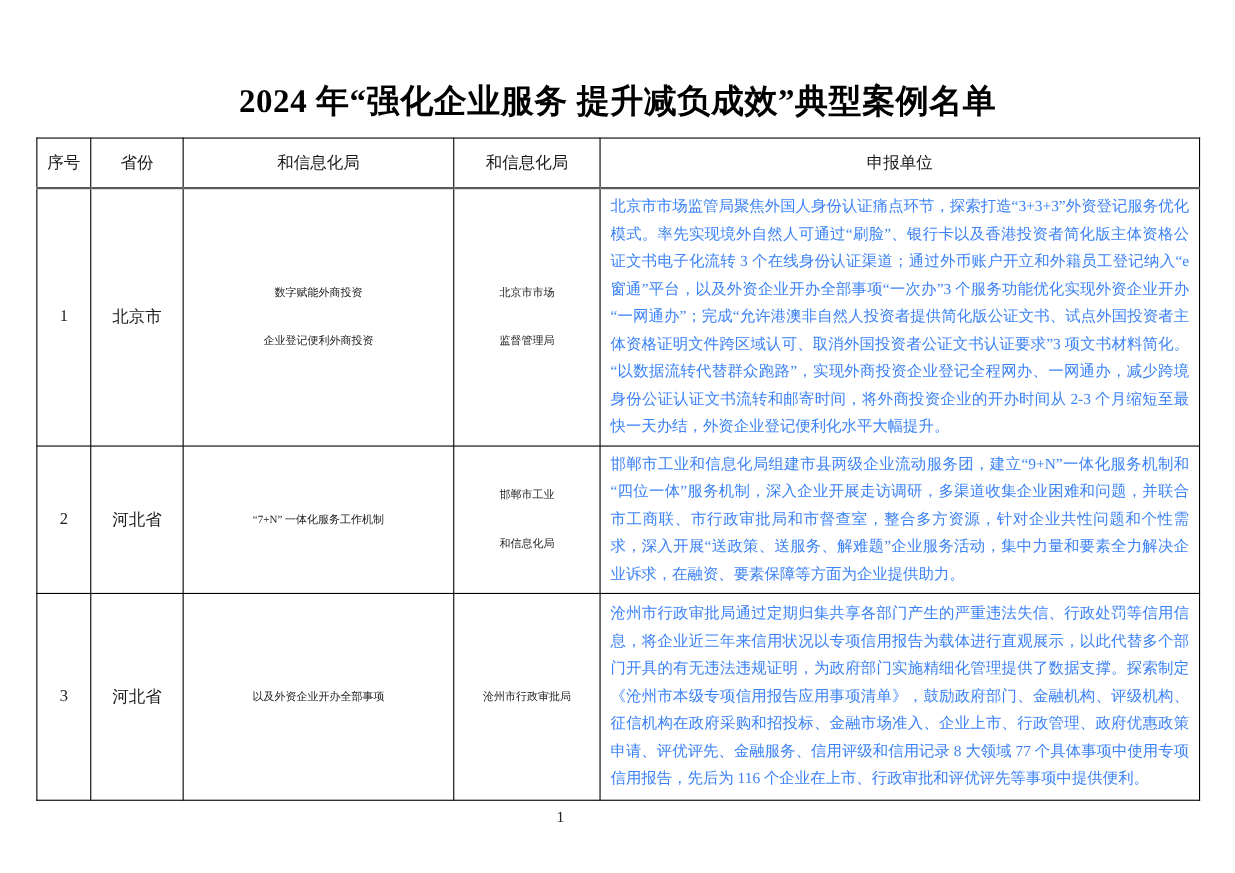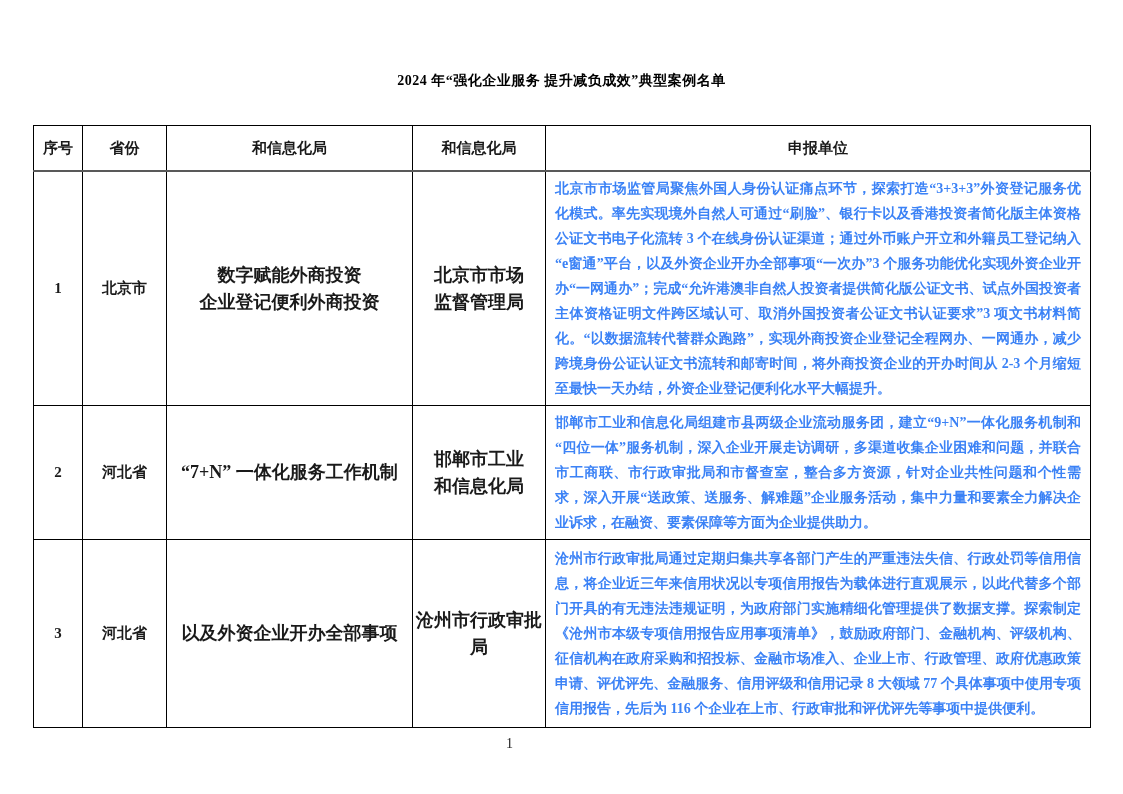--- a/index.html
+++ b/index.html
@@ -13,52 +13,52 @@
     position: relative;
     width: 1123px; height: 794px;
     background: #ffffff;
     overflow: hidden;
   }
   .doc-title {
     position: absolute;
     top: 72px; left: 0;
     width: 100%;
     text-align: center;
-    font-size: 14px;
+    font-size: 30px;
     font-weight: bold;
     color: #000;
     letter-spacing: 0.5px;
   }
   table.cases {
     position: absolute;
     left: 33px; top: 125px;
     width: 1057px;
     border-collapse: collapse;
     table-layout: fixed;
   }
   table.cases th, table.cases td {
     border: 1px solid #000;
-    font-weight: bold;
+    font-weight: normal;
     vertical-align: middle;
     overflow: hidden;
   }
   table.cases thead th {
     height: 42px;
     font-size: 15px;
     text-align: center;
     border-bottom: 2px solid #595959;
   }
   td.c-no, td.c-prov {
     text-align: center;
     font-size: 15px;
   }
   td.c-name, td.c-unit {
     text-align: center;
-    font-size: 18px;
-    line-height: 27px;
+    font-size: 10px;
+    line-height: 44px;
     white-space: pre-line;
   }
   td.c-sum {
     font-size: 14px;
     line-height: 25px;
     text-align: justify;
     padding: 4px 9px;
     color: #3b82f6;
   }
   tr.r1 { height: 227px; }

